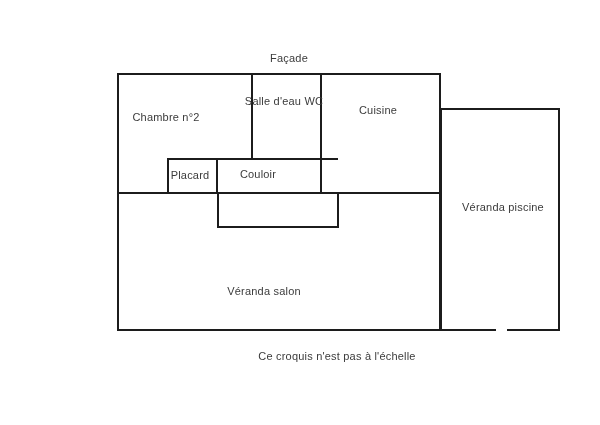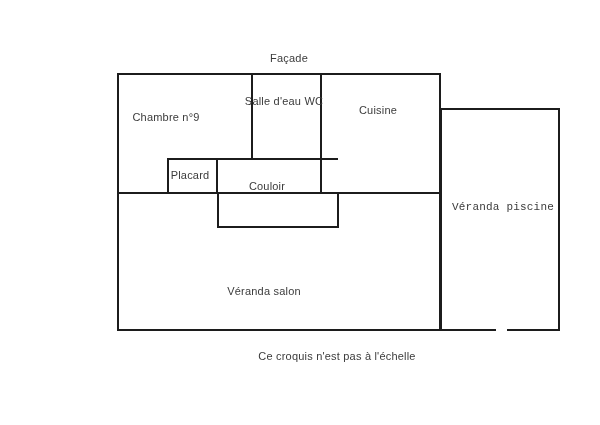--- a/index.html
+++ b/index.html
@@ -41,23 +41,23 @@
     font-size:11px;
     color:#3b3b3b;
     white-space:nowrap;
     letter-spacing:0.2px;
   }
   .lbl-facade{left:289px;top:58px;}
   .lbl-chambre{left:166px;top:117px;}
   .lbl-sdb{left:284px;top:101px;}
   .lbl-cuisine{left:378px;top:110px;}
   .lbl-placard{left:190px;top:175px;}
-  .lbl-couloir{left:267px;top:174px;margin-top:12px;}
+  .lbl-couloir{left:258px;top:174px;}
   .lbl-cage{left:277px;top:208px;}
-  .lbl-veranda{left:503px;top:207px;font-family:Liberation Mono, monospace;}
+  .lbl-veranda{left:503px;top:207px;}
   .lbl-sejour{left:264px;top:291px;}
   .lbl-footer{left:337px;top:356px;text-align:center;}
 </style>
 </head>
 <body>
 
 <div class="canvas">
 
   <div class="lbl lbl-facade">Façade</div>
 
@@ -67,21 +67,21 @@
   <div class="wall veranda-bottom-right"></div>
 
   <div class="wall wall-chambre-sdb"></div>
   <div class="wall wall-sdb-cuisine"></div>
   <div class="wall wall-couloir-top"></div>
   <div class="wall wall-placard-left"></div>
   <div class="wall wall-placard-right"></div>
   <div class="wall wall-sejour-top"></div>
   <div class="outline cage-outline"></div>
 
-  <div class="lbl lbl-chambre">Chambre n°9</div>
+  <div class="lbl lbl-chambre">Chambre n°2</div>
   <div class="lbl lbl-sdb">Salle d'eau WC</div>
   <div class="lbl lbl-cuisine">Cuisine</div>
   <div class="lbl lbl-placard">Placard</div>
   <div class="lbl lbl-couloir">Couloir</div>
   <div class="lbl lbl-veranda">Véranda piscine</div>
   <div class="lbl lbl-sejour">Véranda salon</div>
 
   <div class="lbl lbl-footer">Ce croquis n'est pas à l'échelle</div>
 
 </div>

